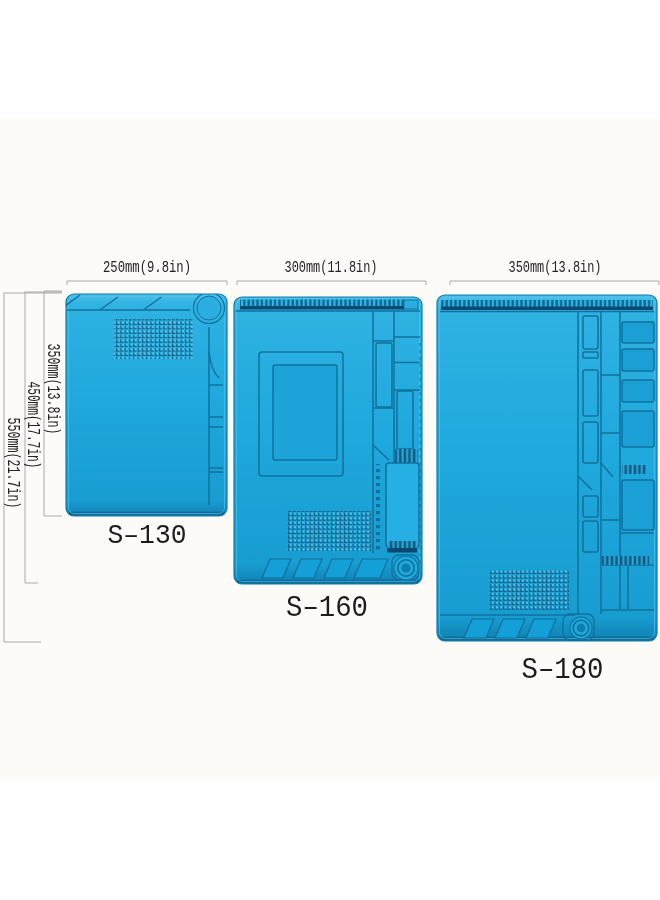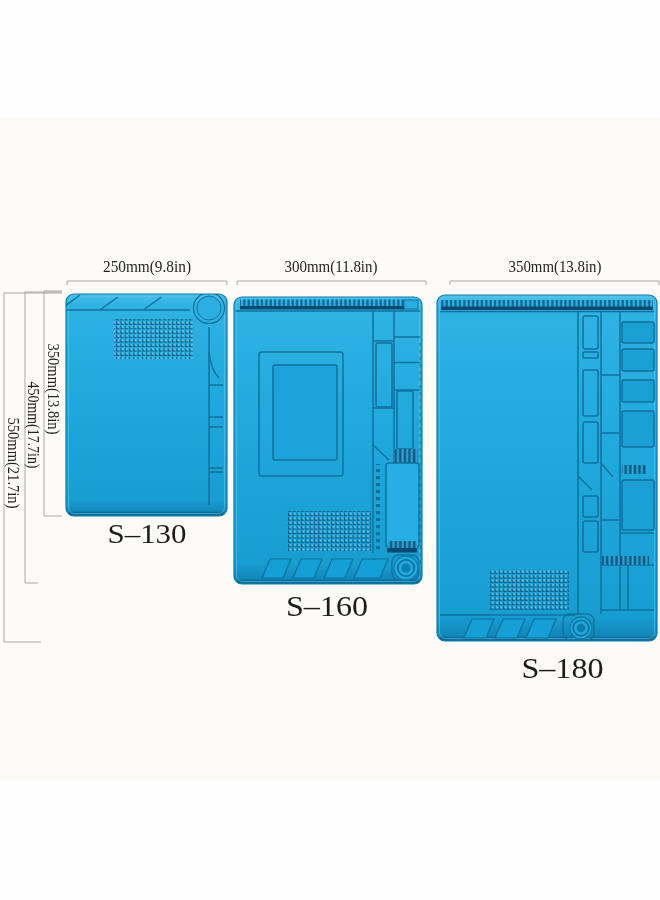--- a/index.html
+++ b/index.html
@@ -1,16 +1,16 @@
 <!DOCTYPE html>
 <html><head>
 <meta charset="utf-8">
 <style>
 html,body{margin:0;padding:0;background:#fefefe;}
-#page{width:660px;height:900px;position:relative;font-family:Liberation Serif, serif;}
+#page{width:660px;height:900px;position:relative;font-family:Liberation Mono, monospace;}
 </style>
 </head>
 <body>
 <div id="page">
 <svg width="660" height="900" viewBox="0 0 660 900">
 <defs>
   <linearGradient id="matg" x1="0" y1="0" x2="0" y2="1">
     <stop offset="0" stop-color="#4cc0ea"></stop>
     <stop offset="0.05" stop-color="#2eb2e2"></stop>
     <stop offset="0.45" stop-color="#1fa9dc"></stop>

